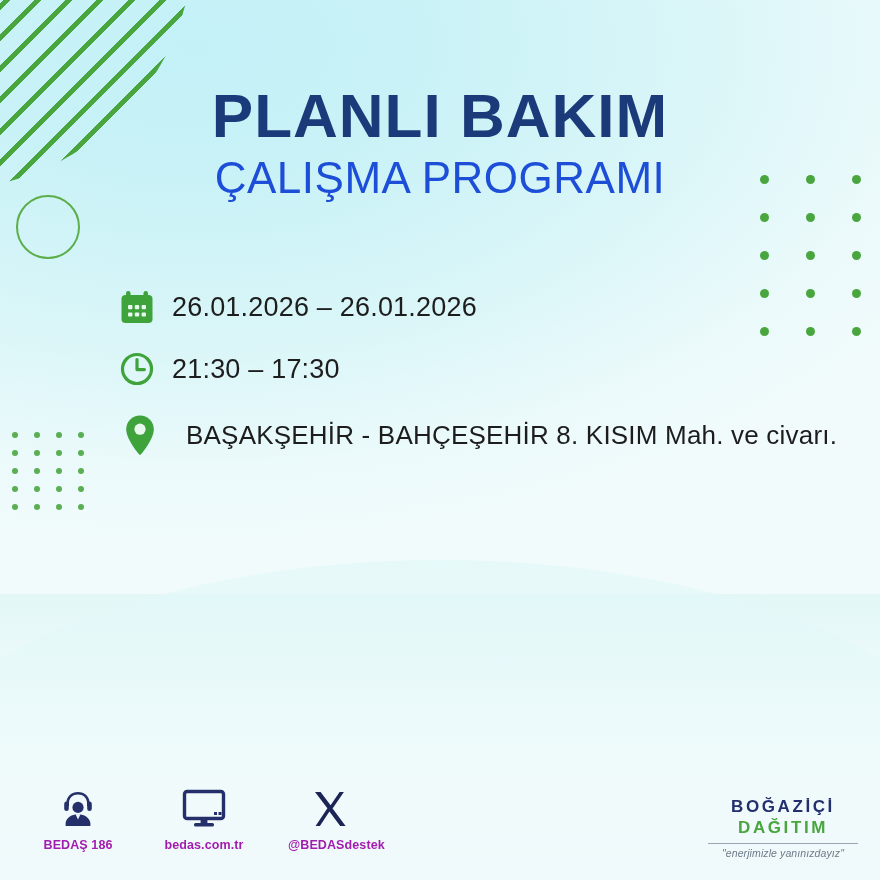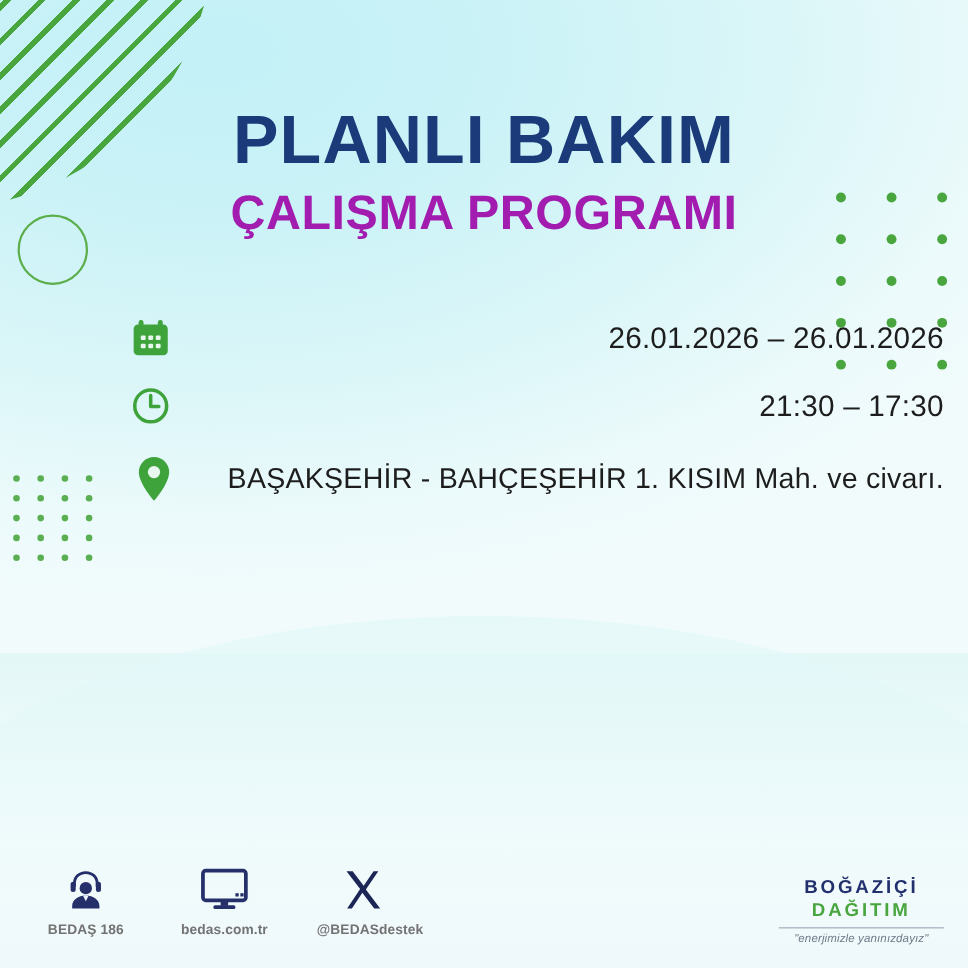--- a/index.html
+++ b/index.html
@@ -103,42 +103,41 @@
     left: 0; top: 84px;
     width: 880px;
     text-align: center;
   }
   .title-main {
     font-size: 62px;
     font-weight: 800;
     letter-spacing: 1px;
     color: #1b3a79;
     line-height: 1.02;
-    margin: 12px;
+    margin: 0;
   }
   .title-sub {
     font-size: 44px;
-    font-weight: 700;
+    font-weight: 400;
     letter-spacing: 0.5px;
-    color: #a21caf;
+    color: #1d4ed8;
     line-height: 1.05;
     margin: 8px 0 0 0;
   }
 
   
   .info-list {
     position: absolute;
     left: 118px; top: 276px;
     width: 740px;
   }
   .info-row {
     display: flex;
     align-items: center;
     min-height: 62px;
-    justify-content: space-between;
   }
   .info-row .ico {
     width: 54px;
     flex: 0 0 54px;
     display: flex;
     align-items: center;
     justify-content: flex-start;
   }
   .info-row .txt {
     font-size: 26px;
@@ -167,21 +166,21 @@
     height: 46px;
     display: flex;
     align-items: center;
     justify-content: center;
     color: #25306b;
   }
   .social-item .label {
     margin-top: 6px;
     font-size: 12.5px;
     font-weight: 700;
-    color: #737373;
+    color: #a21caf;
     letter-spacing: .1px;
     white-space: nowrap;
   }
 
   .brand {
     position: absolute;
     right: 18px; top: 796px;
     width: 158px;
     text-align: center;
   }
@@ -297,21 +296,21 @@
     </div>
 
 
     <div class="info-row" id="row-location">
       <span class="ico">
         <svg width="36" height="44" viewBox="0 0 36 44">
           <path d="M18 2.5c-7.6 0-13.8 6.1-13.8 13.7 0 9.9 12 24.1 13.1 25.4.4.4 1 .4 1.4 0 1.1-1.3 13.1-15.5 13.1-25.4C31.8 8.6 25.6 2.5 18 2.5z" fill="#3fa33c"></path>
           <circle cx="18" cy="16.2" r="5.6" fill="#e9f8ef"></circle>
         </svg>
       </span>
-      <span class="txt">BAŞAKŞEHİR - BAHÇEŞEHİR 1. KISIM Mah. ve civarı.</span>
+      <span class="txt">BAŞAKŞEHİR - BAHÇEŞEHİR 8. KISIM Mah. ve civarı.</span>
     </div>
 
   </div>
 
   <div class="footer-social">
 
     <div class="social-item">
       <div class="glyph">
         <svg width="42" height="42" viewBox="0 0 42 42">
           <g fill="#25306b">

